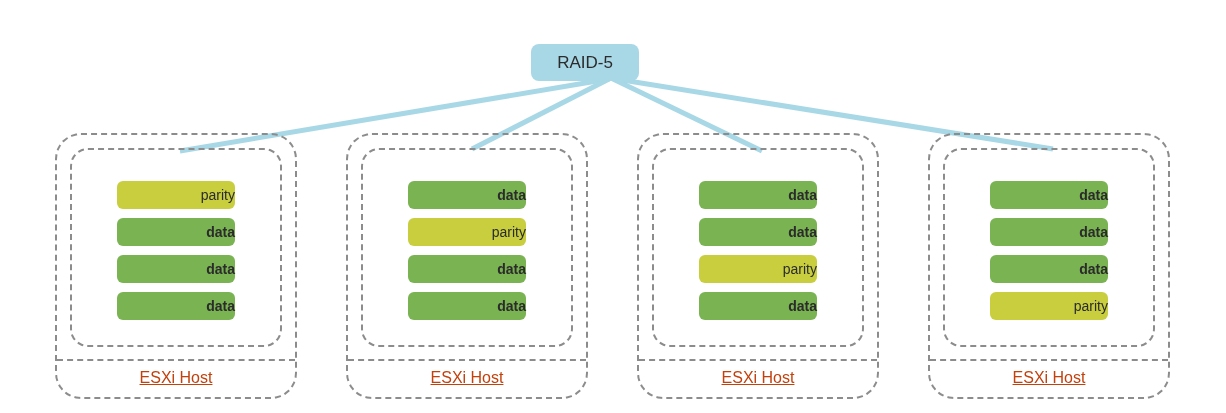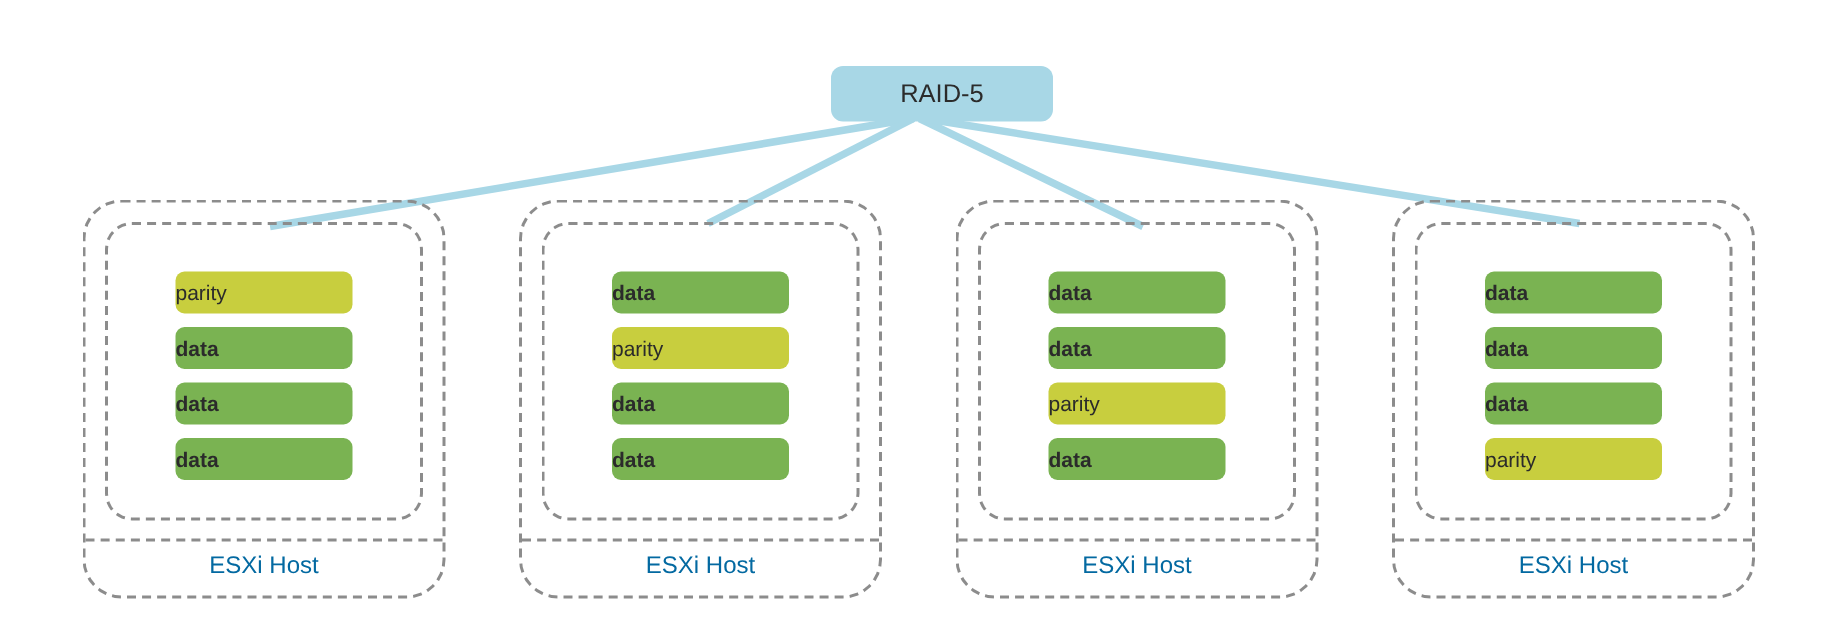--- a/index.html
+++ b/index.html
@@ -20,23 +20,23 @@
     left: 0;
     top: 0;
   }
   #lines line {
     stroke: var(--connector-line, #a8d7e6);
     stroke-width: 5;
     stroke-linecap: butt;
   }
   .raid-node {
     position: absolute;
-    left: 554px;
+    left: 531px;
     top: 44px;
-    width: 148px;
+    width: 108px;
     height: 37px;
     background: var(--raid-node-bg, #a8d7e6);
     border-radius: 8px;
     display: flex;
     align-items: center;
     justify-content: center;
     font-size: 17px;
     color: var(--text, #2b2b2b);
   }
   .host {
@@ -64,21 +64,21 @@
     display: flex;
     flex-direction: column;
     align-items: center;
     padding-top: 31px;
     gap: 9px;
   }
   .block {
     width: 118px;
     height: 28px;
     border-radius: 6px;
-    text-align: left;
+    text-align: right;
     line-height: 28px;
     font-size: 14px;
     color: var(--text, #2b2b2b);
     flex: 0 0 auto;
   }
   .block.data   { background: var(--data-block, #7ab352); font-weight: bold; }
   .block.parity { background: var(--parity-block, #c8ce3e); }
   .host-separator {
     position: absolute;
     left: 0;
@@ -88,21 +88,22 @@
   }
   .host-label {
     position: absolute;
     left: 0;
     right: 0;
     top: 231px;
     height: 24px;
     line-height: 24px;
     text-align: center;
     font-size: 16px;
-    color: #0369a1;
+    color: #c2410c;
+    text-decoration: underline;
   }
 </style>
 </head>
 <body>
 
 <div id="canvas">
 
   <svg id="lines" width="1226" height="413">
     <line x1="609" y1="79" x2="180" y2="151"></line>
     <line x1="609" y1="79" x2="472" y2="149"></line>

